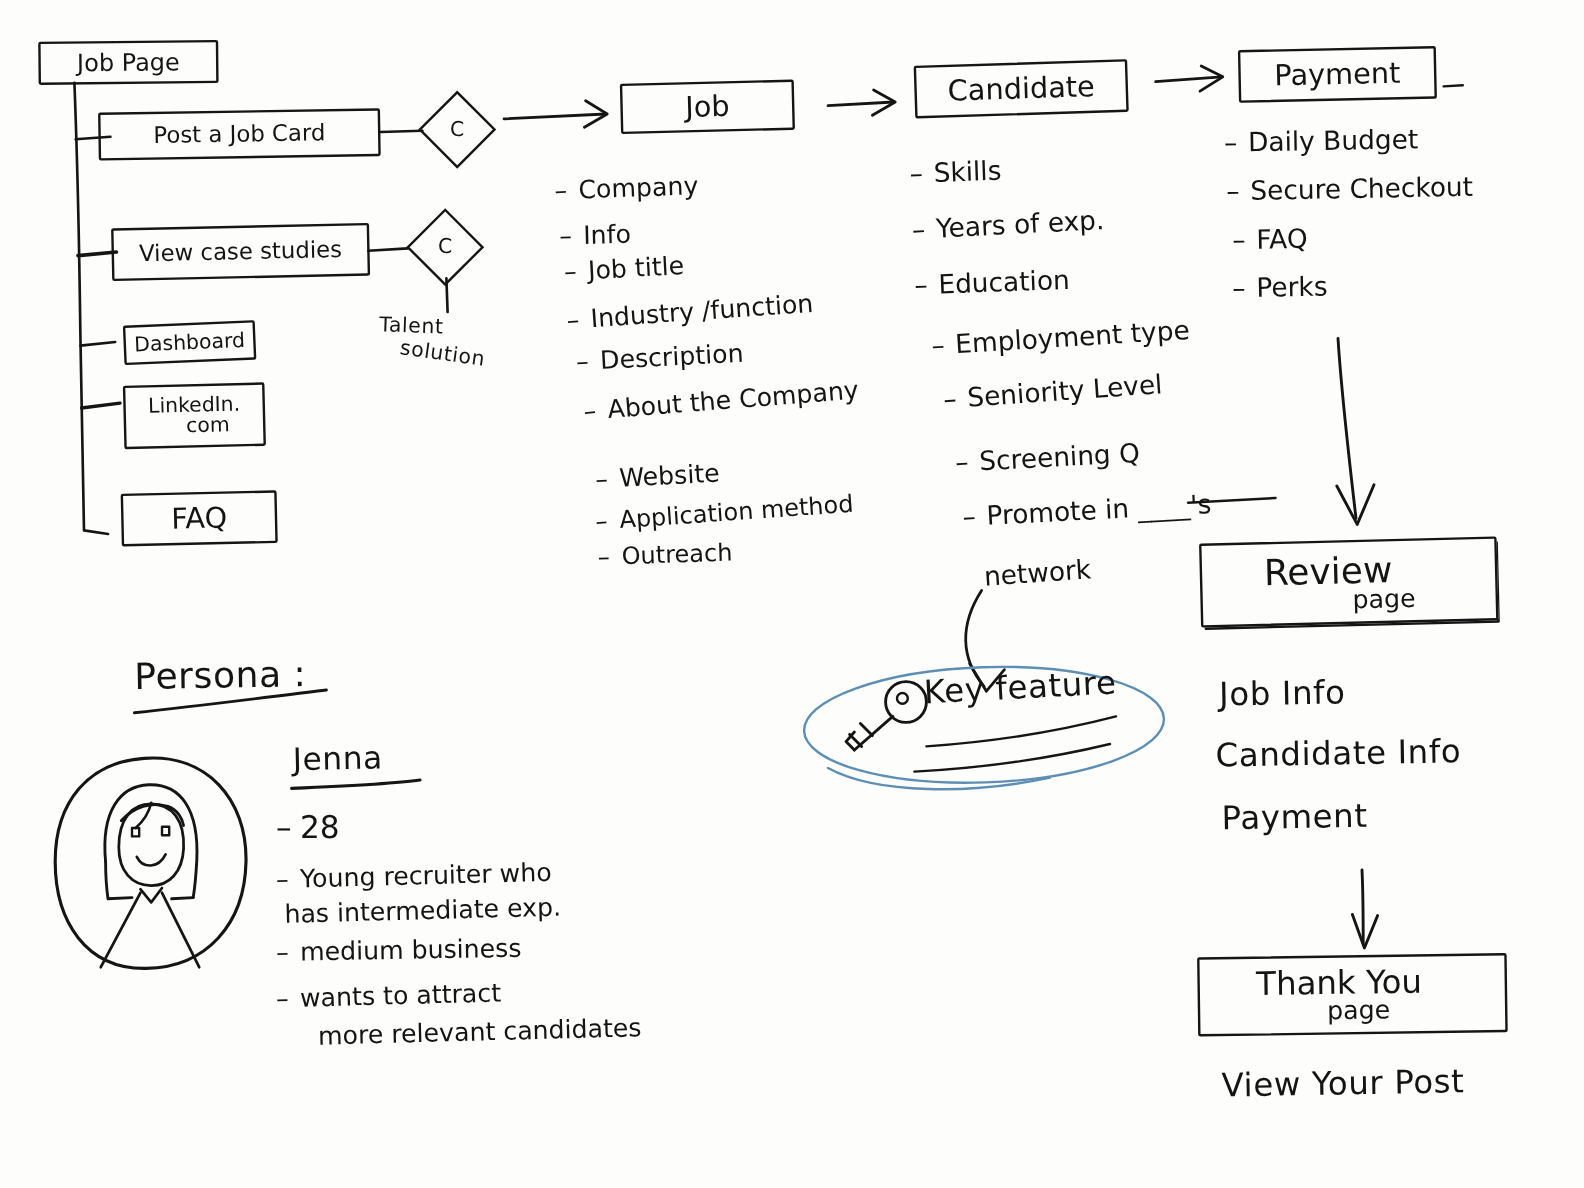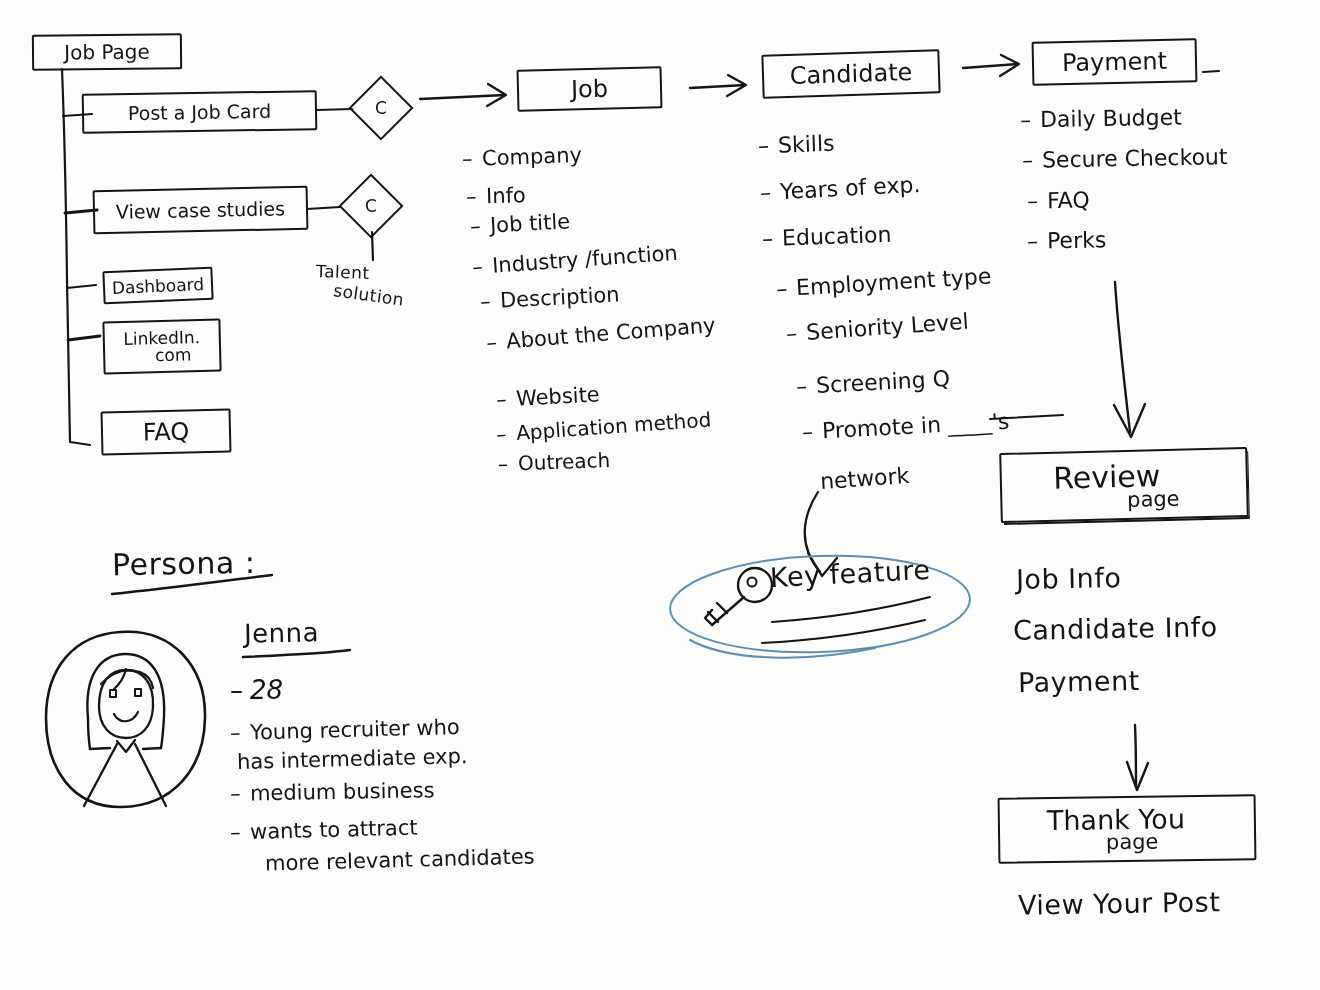--- a/index.html
+++ b/index.html
@@ -320,21 +320,21 @@
     <span class="hand" style="font-size:21px; margin-left:10px; margin-top:-5px;">page</span>
   </div>
 
   <div class="sk hand" style="left:1018px; top:890px; font-size:27px; transform:rotate(-1deg);">View Your Post</div>
 
   <div class="sk hand" style="left:112px; top:548px; font-size:30px; transform:rotate(-1deg);">Persona :</div>
 
   <div class="sk hand" style="left:244px; top:620px; font-size:26px; transform:rotate(-1.2deg);">Jenna</div>
 
   <div>
-    <div class="lst hand" style="left:230px; top:675px; font-size:26px;font-style:italic;">
+    <div class="lst hand" style="left:230px; top:675px; font-size:26px;">
       <span class="bullet-dash">–</span><span>28</span>
     </div>
 
     <div class="lst hand" style="left:230px; top:718px; font-size:21px; transform:rotate(-1.5deg);">
       <span class="bullet-dash">–</span><span>Young recruiter who</span>
     </div>
     <div class="lst hand" style="left:237px; top:747px; font-size:21px; transform:rotate(-1.5deg);">has  intermediate  exp.</div>
 
     <div class="lst hand" style="left:230px; top:780px; font-size:21px; transform:rotate(-1deg);">
       <span class="bullet-dash">–</span><span>medium business</span>

